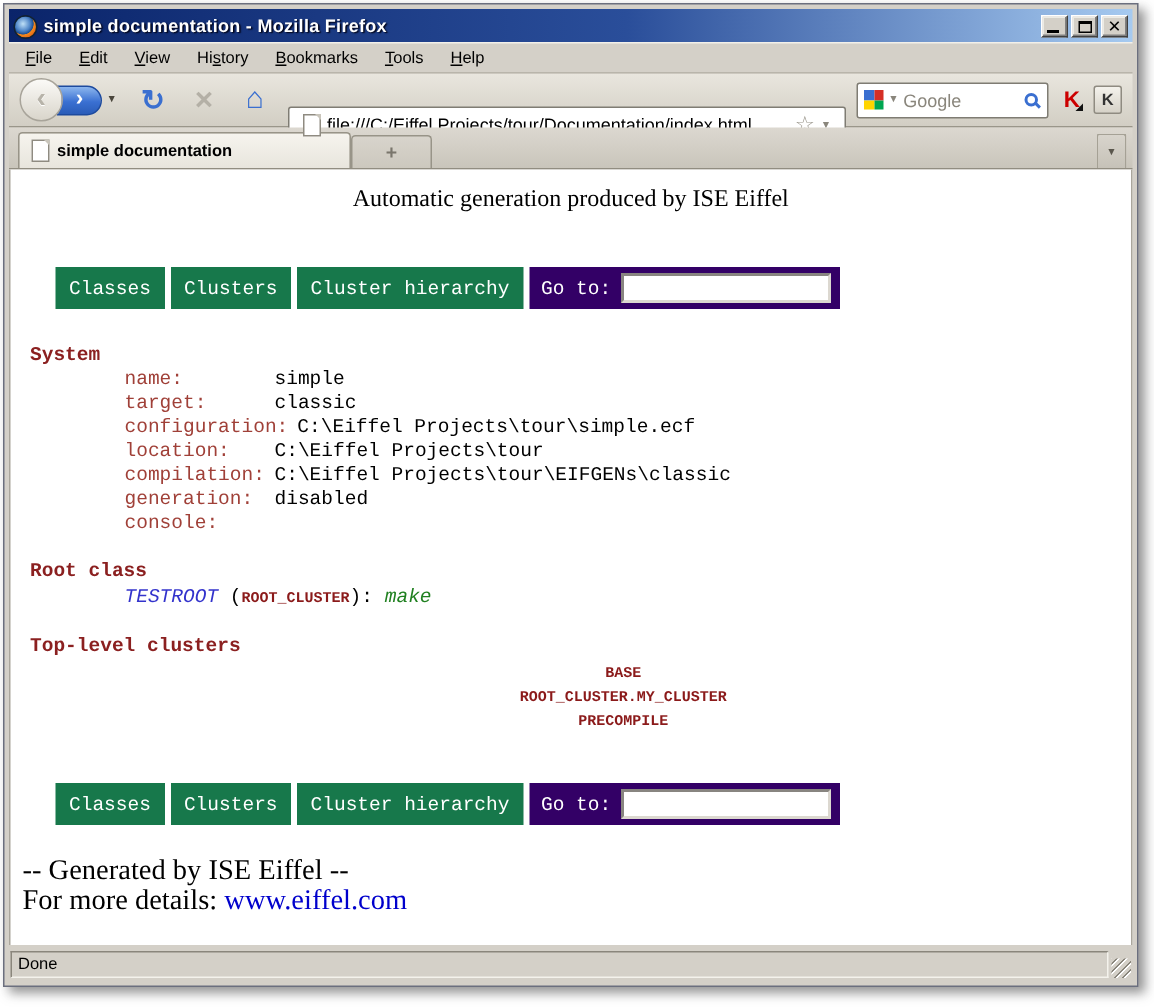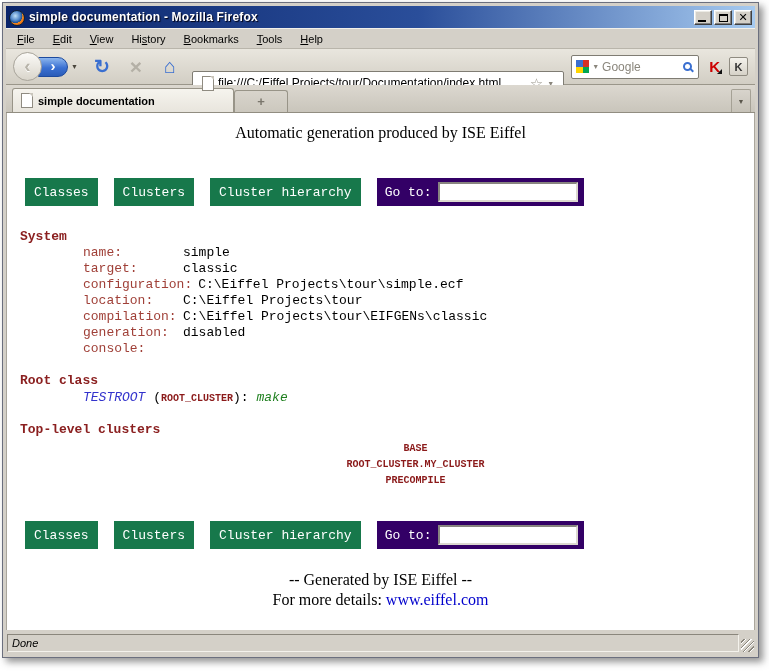--- a/index.html
+++ b/index.html
@@ -102,21 +102,21 @@
   .tab-label { white-space:nowrap; overflow:hidden; }
   .tab-drop { margin-left:auto; width:20px; height:23px; border:1px solid #a5a195; border-bottom:none;
     border-radius:2px 2px 0 0; background:linear-gradient(#d8d4cc,#c6c2b8);
     display:flex; align-items:center; justify-content:center; color:#5a564c; font-size:7px; }
 
   
   .content { flex:1; background:#fff; overflow:hidden; padding:8px 8px 0 8px;
     border-left:1px solid #aaa69c; border-right:1px solid #aaa69c; }
   .doc-heading { font-family:"Liberation Serif", serif; font-size:16px; color:#000; text-align:center; margin-top:3px; }
 
-  .nav-row { display:flex; align-items:flex-end; margin-left:10px;gap:12px; }
+  .nav-row { display:flex; align-items:flex-end; margin-left:22px; }
   .nav-row.top { margin-top:36px; }
   .nav-row.bottom { margin-top:32px; }
   .gbtn { display:flex; align-items:center; background:#17784b; color:#fff;
     font-family:"Liberation Mono", monospace; font-size:13px; padding:0 9px; height:28px;
     margin-right:4px; text-decoration:none; cursor:pointer; }
   .goto { display:flex; align-items:center; background:#330066; height:28px; padding:0 6px 0 8px; }
   .goto-label { color:#fff; font-family:"Liberation Mono", monospace; font-size:13px; margin-right:7px; }
   .goto-input { width:140px; height:20px; border:2px inset #dcd8d0; outline:none;
     font-family:"Liberation Mono", monospace; font-size:12px; background:#fff; }
   .mono-heading { font-family:"Liberation Mono", monospace; font-size:13px; font-weight:bold;
@@ -132,30 +132,30 @@
   .class-link { color:#3333cc; font-style:italic; text-decoration:none; cursor:pointer; }
   .paren { color:#000; }
   .cluster-ref { color:#8b1a1a; font-size:10px; font-weight:bold; cursor:pointer; }
   .feature-link { color:#208020; font-style:italic; text-decoration:none; cursor:pointer; }
 
   .tc-heading { margin-top:14px; }
   .cluster-list { margin:3px 0 0 70px; }
   .cluster-item { font-family:"Liberation Mono", monospace; font-size:10px; font-weight:bold;
     color:#8b1a1a; line-height:16px; cursor:pointer;text-align:center; }
 
-  .doc-footer { margin-top:21px; text-align:center; font-family:"Liberation Serif", serif; font-size:16px; color:#000; }
+  .doc-footer { margin-top:21px; text-align:left; font-family:"Liberation Serif", serif; font-size:19px; color:#000; }
   .doc-footer div { line-height:20px; }
   .eiffel-link { color:#0000cc; text-decoration:none; cursor:pointer; }
 
   
   .statusbar { height:22px; flex:0 0 22px; margin-top:2px; background:#d4d0c8;
     display:flex; align-items:center; position:relative; }
   .status-field { flex:1; height:18px; margin:0 16px 0 1px; border:1px solid;
     border-color:#8a867c #f4f2ec #f4f2ec #8a867c; display:flex; align-items:center;
-    padding-left:4px; font-size:11px; color:#000;font-style:italic; }
+    padding-left:4px; font-size:11px; color:#000; }
   .grip { position:absolute; right:1px; bottom:2px; width:13px; height:13px;
     background: repeating-linear-gradient(135deg, #d4d0c8 0 2px, #8a867c 2px 3px, #ffffff 3px 4px); }
 </style>
 </head>
 <body>
 
 <div class="window">
 
   <div class="titlebar">
     <span class="ff-icon"></span>

